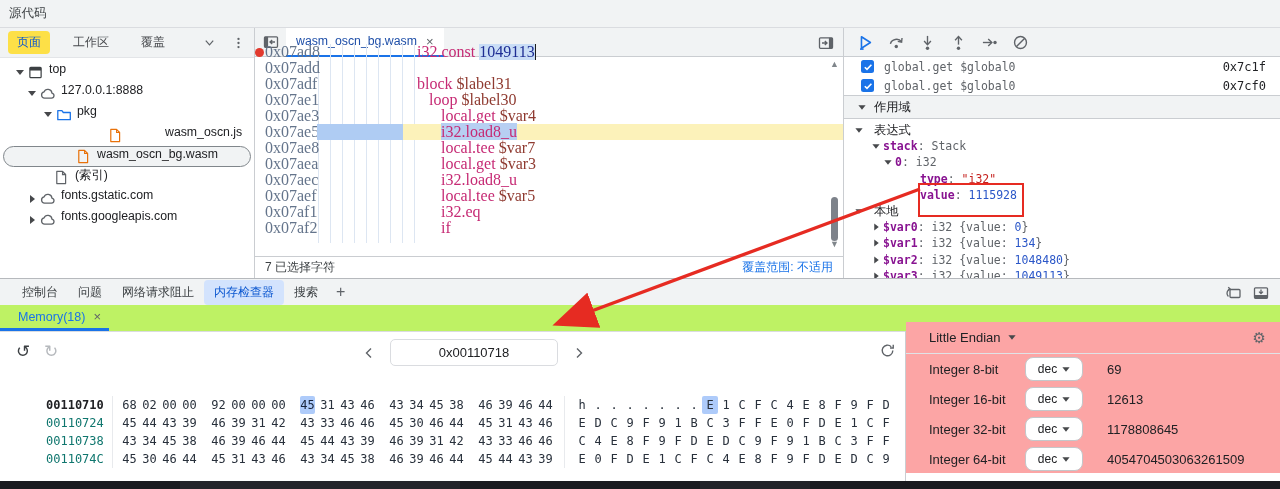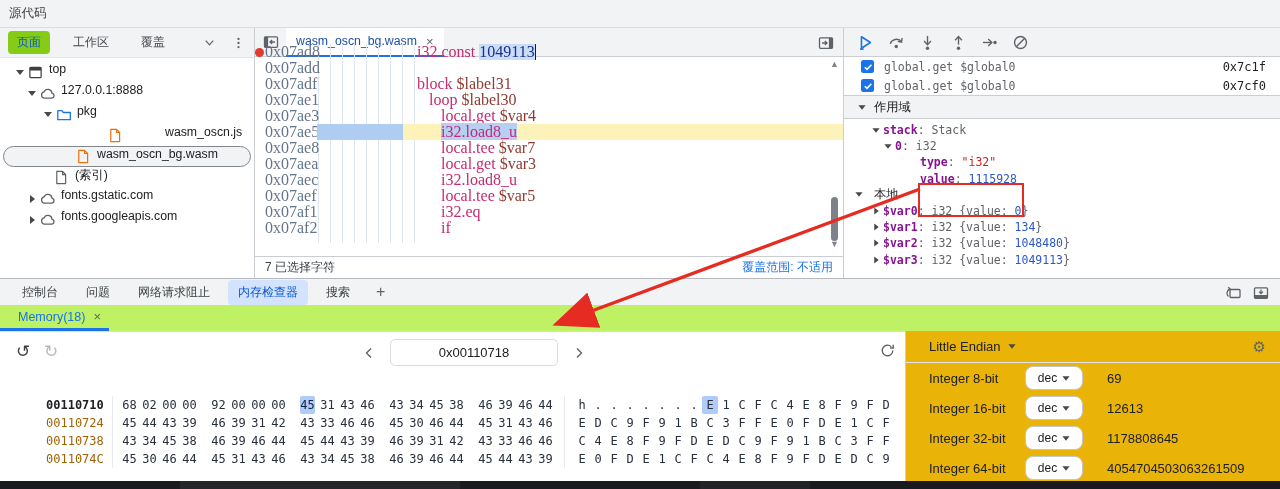--- a/index.html
+++ b/index.html
@@ -7,21 +7,21 @@
 body{font-family:"Liberation Sans","DejaVu Sans",sans-serif;font-size:12px;color:#202124;background:#fff}
 #app{position:relative;width:1280px;height:489px;overflow:hidden;background:#fff}
 
 
 #topbar{position:absolute;left:0;top:0;width:1280px;height:28px;background:#f1f3f4;border-bottom:1px solid #dadce0;display:flex;align-items:center;padding-left:9px;color:#3c4043;font-size:12.5px}
 
 
 #sidebar{position:absolute;left:0;top:28px;width:255px;height:250px;background:#fff;border-right:1px solid #cacdd1}
 #side-tabs{height:30px;background:#f1f3f4;display:flex;align-items:center;gap:14px;padding:0 8px;border-bottom:1px solid #e3e5e8}
 .side-tab{padding:3px 9px;color:#47494d;border-radius:4px;white-space:nowrap}
-.side-tab.active{background:#84cc16;color:#0b57d0}
+.side-tab.active{background:#fde047;color:#0b57d0}
 #side-tabs .spacer{flex:1}
 #file-tree{padding-top:4px}
 .tree-row{height:21px;display:flex;position:relative}
 .tree-row.selected{background:#f1f3f4;border:1px solid #80868b;border-radius:11px;margin:0 3px}
 .tw{width:16px;display:inline-flex;justify-content:center;align-items:center;flex:none}
 .ticon{width:18px;display:inline-flex;align-items:center;flex:none}
 .tlabel{padding-left:3px;white-space:nowrap;font-size:12.3px}
 
 
 .tri-down{display:inline-block;width:0;height:0;border-left:4px solid transparent;border-right:4px solid transparent;border-top:5px solid #46484b}
@@ -72,49 +72,49 @@
 .prop{color:#881391;font-weight:bold}
 .mut{color:#5f6368}
 .str{color:#c5221f}
 .num{color:#2b57c8}
 
 
 #red-box{position:absolute;left:918px;top:183px;width:106px;height:34px;border:2px solid #e62b22;z-index:58;pointer-events:none}
 
 
 #bottom{position:absolute;left:0;top:278px;width:1280px;height:203px;background:#fff;border-top:1px solid #b6b9bd}
-#bottom-tabs{height:26px;background:#f1f3f4;display:flex;align-items:center;gap:8px;padding-left:12px;position:relative}
+#bottom-tabs{height:26px;background:#f1f3f4;display:flex;align-items:center;gap:0;padding-left:12px;position:relative}
 .btab{padding:4px 10px;color:#3c4043;border-radius:4px;white-space:nowrap}
 .btab.active{background:#d3e3fd;color:#0b57d0}
 #btab-plus{color:#5f6368;font-size:16px;padding:0 8px}
 #bottom-tabs .right-icons{position:absolute;right:10px;top:5px;display:flex;gap:10px}
 #memtab-row{height:27px;background:#bef264;border-bottom:1px solid #dadce0;display:flex;align-items:flex-end}
 #memtab{display:flex;align-items:center;height:100%;padding:0 8px 0 18px;color:#1a73e8;border-bottom:3px solid #1a73e8;font-size:12.5px}
 #memtab .close{margin-left:8px;color:#5f6368;font-size:13px}
 #mem-toolbar{position:relative;height:41px;background:#fff}
 #undo-ico{position:absolute;left:16px;top:9px;font-size:17px;color:#3c4043}
 #redo-ico{position:absolute;left:44px;top:9px;font-size:17px;color:#b6b9bd}
 #addr-nav{position:absolute;left:360px;top:7px;display:flex;align-items:center;gap:12px}
 #addr-input{width:168px;height:27px;border:1px solid #dadce0;border-radius:5px;text-align:center;font-size:13px;color:#202124;font-family:"Liberation Sans","DejaVu Sans",sans-serif;outline:none}
 #refresh-ico{position:absolute;left:878px;top:9px}
 #hex-dump{position:absolute;left:0;top:95px;width:905px;height:108px;padding:22px 0 0 46px;font-family:"DejaVu Sans Mono","Liberation Mono",monospace;font-size:12px}
 .hex-row{height:18px;line-height:18px;display:flex;white-space:nowrap}
-.haddr{width:58px;flex:none;color:#a16207;margin-right:8px}
+.haddr{width:58px;flex:none;color:#0f766e;margin-right:8px}
 .haddr.bold{color:#202124;font-weight:bold}
 .hbytes{border-left:1px solid #e8eaed;padding-left:9px;flex:none}
 .hb{display:inline-block;width:15px;margin-right:5px;text-align:center;color:#28303b}
 .hb.ge{margin-right:14px}
 .hb.hl{background:#aecbfa;border-radius:2px;color:#17233a}
 .hascii{border-left:1px solid #e8eaed;margin-left:6px;padding-left:9px;flex:none}
 .ha{display:inline-block;width:16px;text-align:center;color:#28303b}
 .ha.hl{background:#aecbfa;border-radius:2px}
 #mem-divider{position:absolute;left:905px;top:52px;width:1px;height:151px;background:#cacdd1}
 
 
-#interp{position:absolute;left:906px;top:52px;width:374px;height:151px;background:#eab308}
+#interp{position:absolute;left:906px;top:43px;width:374px;height:151px;background:#fca5a5}
 #interp-header{height:32px;border-bottom:1px solid #e0e3e7;display:flex;align-items:center;padding:0 14px 0 23px;gap:7px;font-size:13px;color:#202124}
 #gear{margin-left:auto;font-size:15px;color:#5f6368}
 .int-row{height:30px;display:flex;align-items:center;padding-left:23px}
 .int-label{width:96px;font-size:13px;color:#202124}
 .int-pill{width:58px;height:24px;border:1px solid #c4c7ca;border-radius:8px;display:flex;align-items:center;justify-content:center;gap:5px;font-size:12px;color:#202124;background:#fff}
 .int-value{margin-left:24px;font-size:13px;color:#202124}
 
 
 #taskbar{position:absolute;left:0;top:481px;width:1280px;height:8px;background:#191a1f}
 #taskbar .seg1{position:absolute;left:180px;top:0;width:280px;height:8px;background:#24252b}
@@ -396,20 +396,21 @@
           </span>
           <span class="bp-code">global.get $global0</span>
           <span class="bp-addr">0x7cf0</span>
         </div>
       </div>
     <div id="scope-header">
       <span class="tri-down tri-sm"></span>
       <span>作用域</span>
     </div>
     <div id="scope-rows">
+        <div class="scope-row"><span class="tw2" style="margin-left:8px"><span class="tri-down tri-sm"></span></span><span class="sec">表达式</span></div>
         <div class="scope-row" style="padding-left: 25px;"><span class="tw2"><span class="tri-down tri-sm"></span></span><span class="prop">stack</span><span class="mut">: </span><span class="mut">Stack</span></div>
         <div class="scope-row" style="padding-left: 37px;"><span class="tw2"><span class="tri-down tri-sm"></span></span><span class="prop">0</span><span class="mut">: </span><span class="mut">i32</span></div>
         <div class="scope-row" style="padding-left: 62px;"><span class="tw2"></span><span class="prop">type</span><span class="mut">: </span><span class="str">"i32"</span></div>
         <div class="scope-row" style="padding-left: 62px;"><span class="tw2"></span><span class="prop">value</span><span class="mut">: </span><span class="num">1115928</span></div>
         <div class="scope-row"><span class="tw2" style="margin-left:8px"><span class="tri-down tri-sm"></span></span><span class="sec">本地</span></div>
         <div class="scope-row" style="padding-left: 25px;"><span class="tw2"><span class="tri-right tri-sm"></span></span><span class="prop">$var0</span><span class="mut">: </span><span class="mut">i32</span><span class="mut"> {value: </span><span class="num">0</span><span class="mut">}</span></div>
         <div class="scope-row" style="padding-left: 25px;"><span class="tw2"><span class="tri-right tri-sm"></span></span><span class="prop">$var1</span><span class="mut">: </span><span class="mut">i32</span><span class="mut"> {value: </span><span class="num">134</span><span class="mut">}</span></div>
         <div class="scope-row" style="padding-left: 25px;"><span class="tw2"><span class="tri-right tri-sm"></span></span><span class="prop">$var2</span><span class="mut">: </span><span class="mut">i32</span><span class="mut"> {value: </span><span class="num">1048480</span><span class="mut">}</span></div>
         <div class="scope-row" style="padding-left: 25px;"><span class="tw2"><span class="tri-right tri-sm"></span></span><span class="prop">$var3</span><span class="mut">: </span><span class="mut">i32</span><span class="mut"> {value: </span><span class="num">1049113</span><span class="mut">}</span></div>
       </div>

